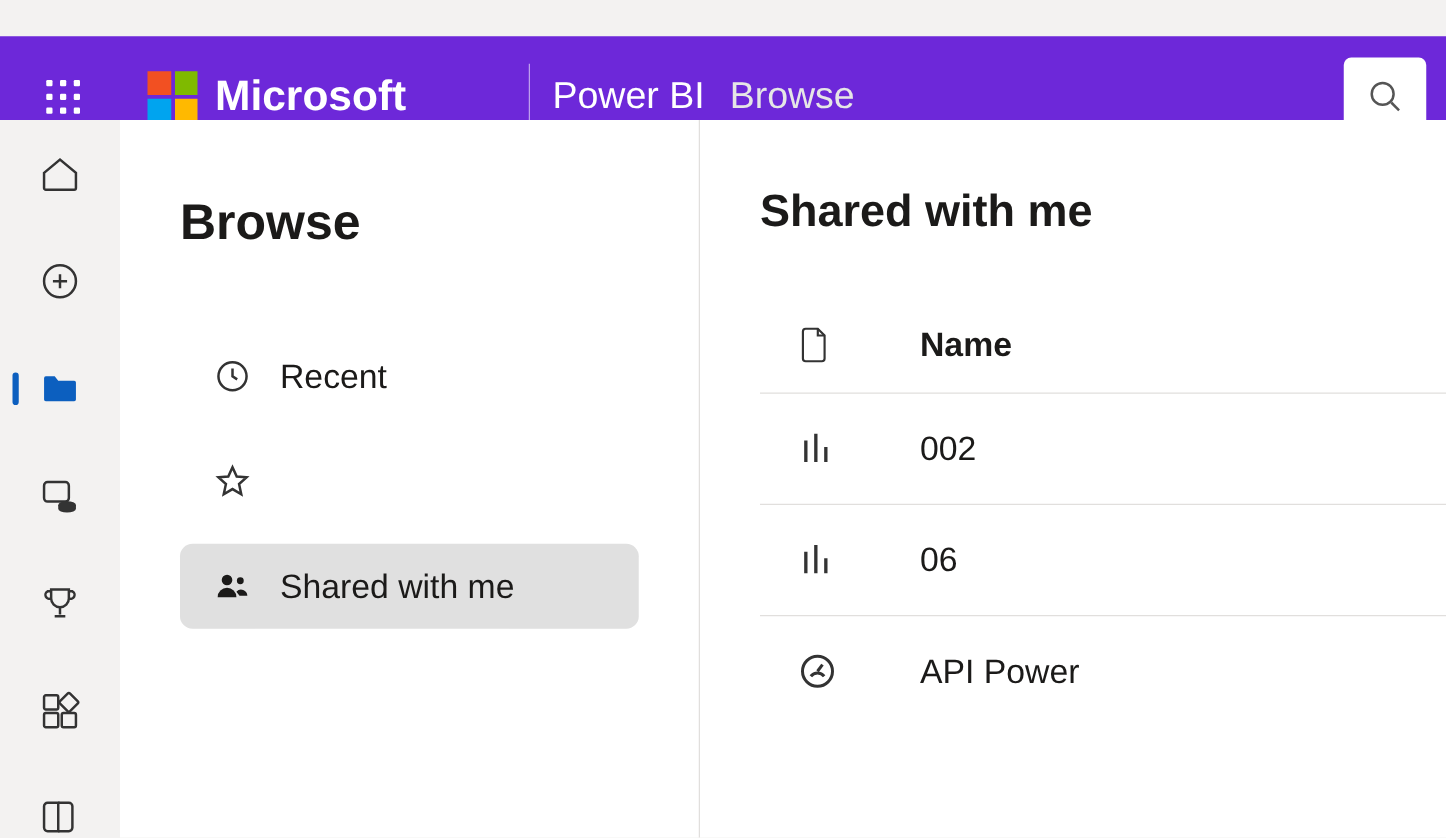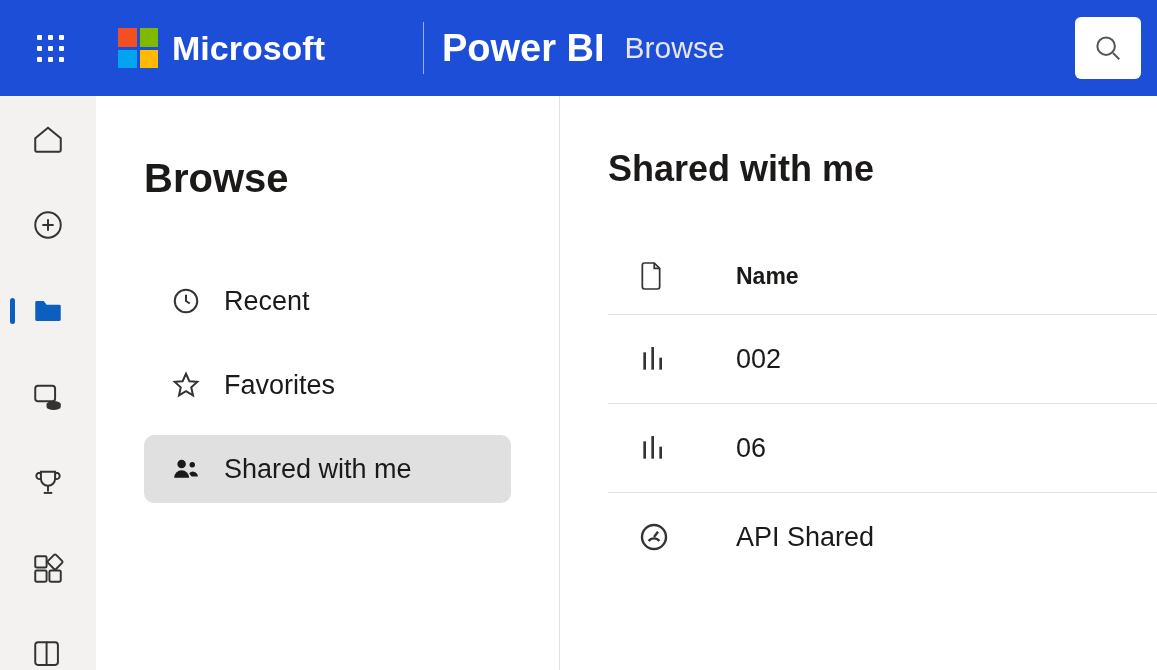--- a/index.html
+++ b/index.html
@@ -10,25 +10,26 @@
     }
     body {
       width: 1157px;
       height: 670px;
       overflow: hidden;
       background: #f3f2f1;
     }
     
     .header {
       height: 96px;
-      background: #1d4ed8;
+      background: #6d28d9;
       display: flex;
       align-items: center;
       color: #fff;
       padding: 0 20px 0 32px;
+      margin-top: 29px;
     }
     .waffle-btn {
       width: 36px;
       height: 36px;
       display: grid;
       grid-template-columns: repeat(3, 5px);
       grid-template-rows: repeat(3, 5px);
       gap: 6px;
       justify-content: center;
       align-content: center;
@@ -64,22 +65,22 @@
       color: #fff;
     }
     .header-divider {
       width: 1px;
       height: 52px;
       background: rgba(255,255,255,0.55);
       margin-left: 98px;
       margin-right: 18px;
     }
     .app-name {
-      font-size: 38px;
-      font-weight: 700;
+      font-size: 30px;
+      font-weight: 400;
       color: #fff;
     }
     .header-crumb {
       font-size: 30px;
       font-weight: 400;
       color: #e6e6e6;
       margin-left: 20px;
     }
     .header-spacer {
       flex: 1;
@@ -187,21 +188,21 @@
       padding: 14px 0 22px 30px;
       border-bottom: 1px solid #e1dfdd;
     }
     .col-icon {
       width: 98px;
       display: flex;
       align-items: center;
       justify-content: flex-start;
     }
     .col-name-header {
-      font-size: 23px;
+      font-size: 27px;
       font-weight: 700;
       color: #1b1a19;
     }
     .table-row {
       display: flex;
       align-items: flex-end;
       padding: 28px 0 28px 30px;
       border-bottom: 1px solid #e1dfdd;
       cursor: pointer;
     }
@@ -308,21 +309,20 @@
     </div>
     <span>Recent</span>
   </div>
 
   <div class="browse-item">
     <div class="browse-icon">
       <svg width="30" height="30" viewBox="0 0 24 24" fill="none" stroke="#333" stroke-width="1.6">
         <polygon points="12 3 14.7 9 21 9.5 16.2 13.8 17.6 20.3 12 17 6.4 20.3 7.8 13.8 3 9.5 9.3 9"></polygon>
       </svg>
     </div>
-    <span>Favorites</span>
   </div>
 
   <div class="browse-item active">
     <div class="browse-icon">
       <svg width="30" height="30" viewBox="0 0 24 24">
         <circle cx="8.5" cy="8" r="3.4" fill="#1b1a19"></circle>
         <path d="M2.5 19 a6 6 0 0 1 12 0 Z" fill="#1b1a19"></path>
         <circle cx="17" cy="8.5" r="2.2" fill="#1b1a19"></circle>
         <path d="M14.5 15.5 a4 4 0 0 1 7 2.5 h-5" fill="#1b1a19"></path>
       </svg>
@@ -368,15 +368,15 @@
 
 
   <div class="table-row" style="border-bottom:none">
     <div class="col-icon">
       <svg width="32" height="32" viewBox="0 0 24 24" fill="none" stroke="#333" stroke-width="1.8">
         <circle cx="12" cy="12" r="9"></circle>
         <path d="M8 15 A5 5 0 0 1 16 15"></path>
         <line x1="12" y1="12" x2="15" y2="8"></line>
       </svg>
     </div>
-    <div class="row-name">API Shared</div>
+    <div class="row-name">API Power</div>
   </div>
 </div>
 
 </body></html>

